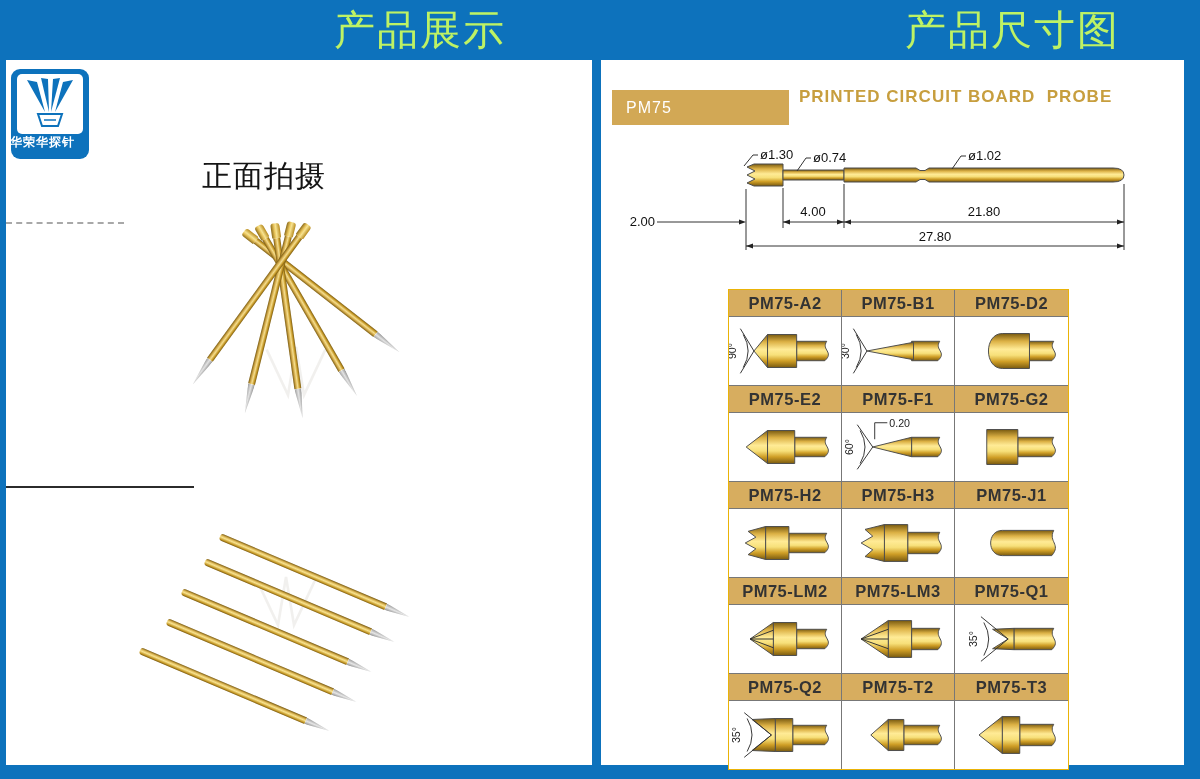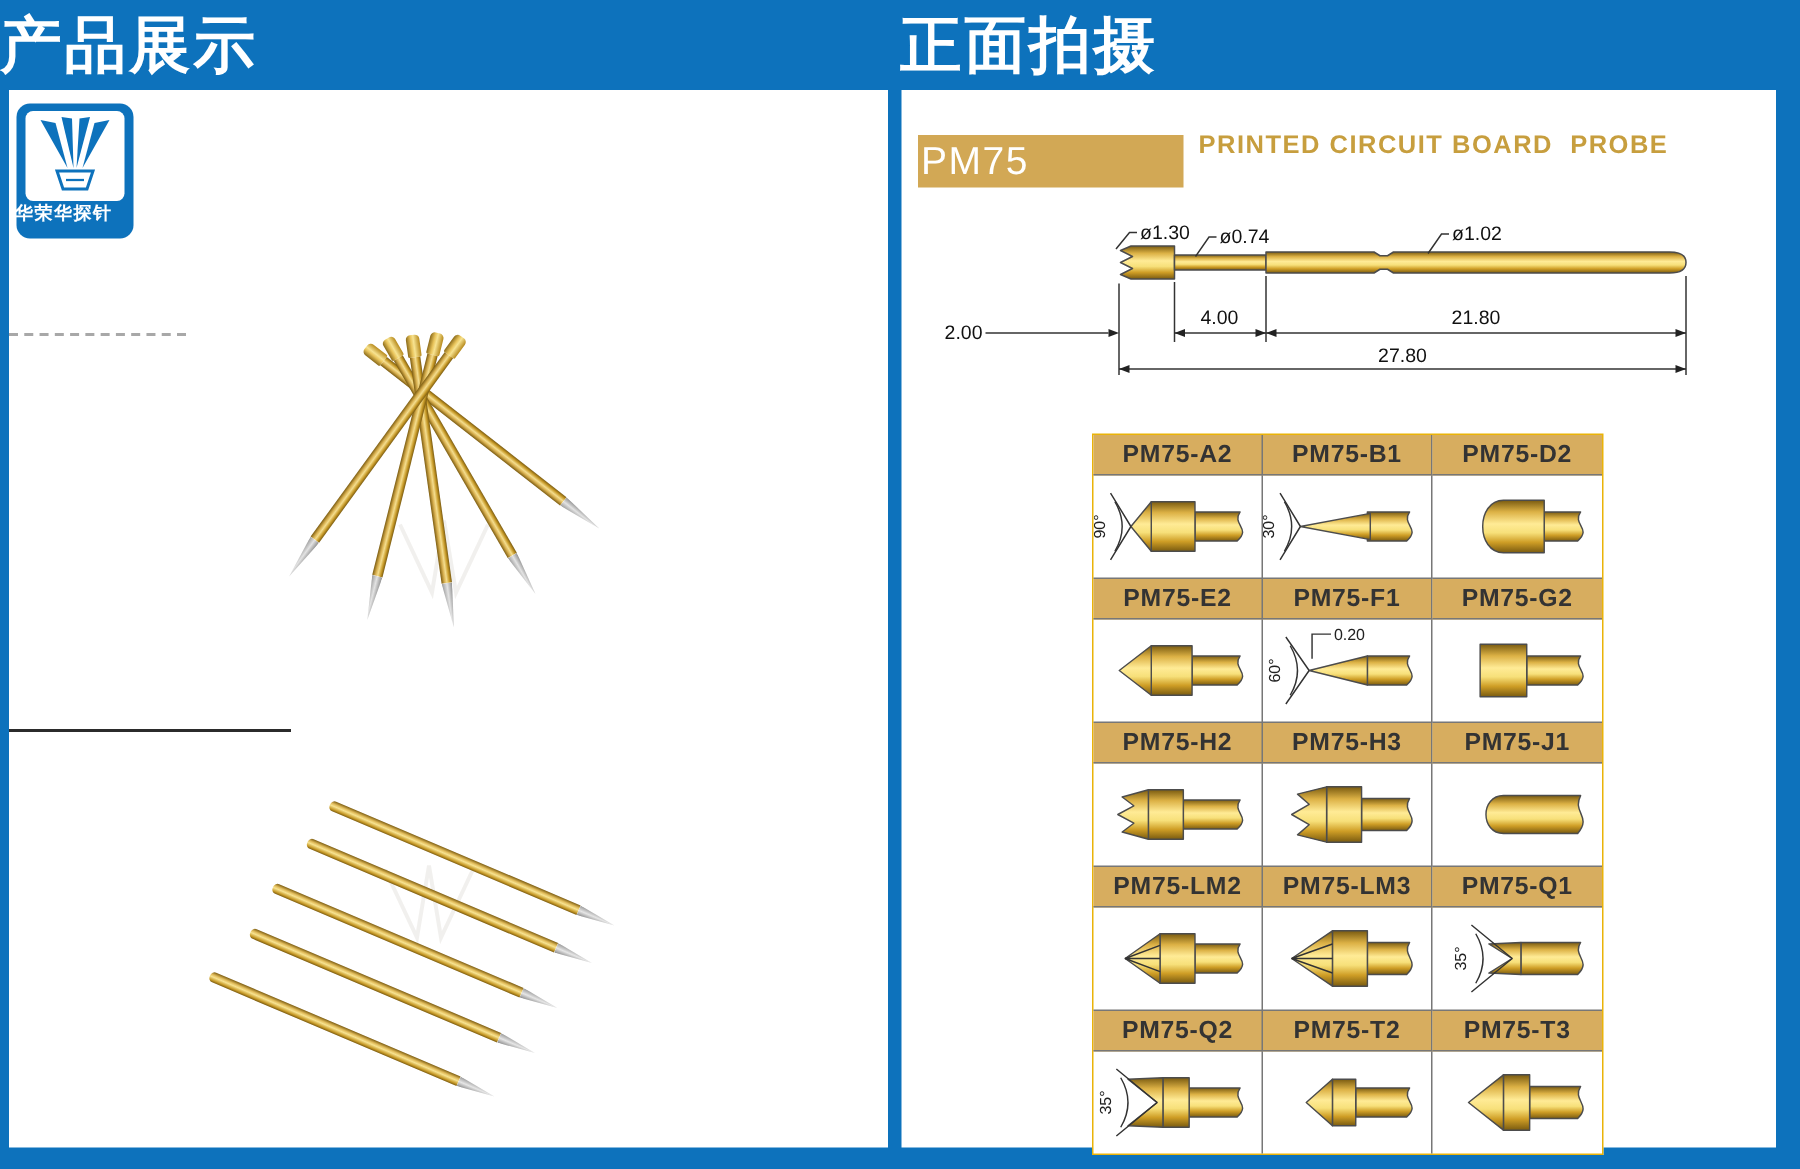--- a/index.html
+++ b/index.html
@@ -1,20 +1,20 @@
 <!DOCTYPE html>
 <html style="--blue: #0d72bc; --gold-badge: #d2a855; --gold-header: #d7ad5f; --gold-text: #c79e3e;"><head>
 <meta charset="utf-8">
 <style>
   html,body{margin:0;padding:0}
   body{width:1200px;height:779px;position:relative;overflow:hidden;
        background:var(--blue,#0d72bc);
        font-family:"Liberation Sans","DejaVu Sans",sans-serif}
-  .title{position:absolute;top:0;height:60px;line-height:60px;color:#ffffff;
-         font-weight:bold;font-size:41px;text-align:left;letter-spacing:2px}
+  .title{position:absolute;top:0;height:60px;line-height:60px;color:#bef264;
+         font-weight:normal;font-size:41px;text-align:right;letter-spacing:2px}
   #t-left{left:0;width:506px}
   #t-right{left:600px;width:520px}
   .panel{position:absolute;top:60px;height:705px;background:#fff}
   #panel-left{left:6px;width:586px}
   #panel-right{left:601px;width:583px}
 
   
   #logo{position:absolute;left:4px;top:8px;width:80px;height:92px}
   #logo .logo-text{position:absolute;left:0;top:66px;width:80px;text-align:left;
         color:#fff;font-size:12px;font-weight:bold;letter-spacing:1px}
@@ -41,22 +41,22 @@
 
   .probe-h{position:absolute;width:206px;height:7px;transform:rotate(23deg);transform-origin:0 50%}
   .ph-body{position:absolute;left:0;top:0;width:180px;height:7px;border-radius:3px 0 0 3px;
      background:linear-gradient(#7c5c10,#e2bd5c 30%,#f7e391 50%,#c79a28 80%,#7a5a0e)}
   .ph-tip{position:absolute;left:180px;top:0;width:26px;height:7px;
      background:linear-gradient(#979797,#e6e6e6 50%,#8a8a8a);
      clip-path:polygon(0 0,100% 50%,0 100%)}
 
   
   #badge{position:absolute;left:11px;top:30px;width:177px;height:35px;
-     background:var(--gold-badge,#d2a855);color:#fff;font-size:26px;line-height:35px;
-     padding-left:2px;box-sizing:border-box;letter-spacing:1px}
+     background:var(--gold-badge,#d2a855);color:#fff;font-size:16px;line-height:35px;
+     padding-left:14px;box-sizing:border-box;letter-spacing:1px}
   #subtitle{position:absolute;left:198px;top:19px;height:35px;line-height:36px;
      color:var(--gold-text,#c79e3e);font-weight:bold;font-size:17px;letter-spacing:1px;white-space:pre}
   #dim-figure{position:absolute;left:10px;top:84px}
 
   #tip-table{position:absolute;left:127px;top:229px;width:341px;display:grid;
      grid-template-columns:repeat(3,1fr);border:1px solid #eab308;background:#fff;box-sizing:border-box}
   .tt-cell{border-right:1px solid #777;border-bottom:1px solid #777;
      display:flex;align-items:center;justify-content:center;overflow:hidden}
   .tt-cell:nth-child(3n){border-right:none}
   .tt-cell:nth-last-child(-n+3){border-bottom:none}
@@ -67,40 +67,41 @@
   
   .g{fill:url(#gg);stroke:#4c4c4c;stroke-width:1;stroke-linejoin:round}
   .annl{fill:none;stroke:#333;stroke-width:1}
   .annt{font:11px "Liberation Sans",sans-serif;fill:#222}
   .dimt{font:13px "Liberation Sans",sans-serif;fill:#111}
 </style>
 </head>
 <body>
 
 <div class="title" id="t-left">产品展示</div>
-<div class="title" id="t-right">正面拍摄</div>
+<div class="title" id="t-right">产品尺寸图</div>
 
 <div class="panel" id="panel-left">
   <div id="logo">
     <svg width="80" height="92" viewBox="0 0 80 92">
       <rect x="1" y="1" width="78" height="90" rx="9" fill="#0d72bc"></rect>
       <rect x="7" y="6" width="66" height="60" rx="5" fill="#fff"></rect>
       <g fill="#0d72bc">
         <polygon points="17,12 27,14 35,44"></polygon>
         <polygon points="31,10 38,11 39,44"></polygon>
         <polygon points="43,11 50,10 41,44"></polygon>
         <polygon points="53,14 63,12 45,44"></polygon>
       </g>
       <path d="M28 46 L52 46 L48 58 L32 58 Z" fill="#fff" stroke="#0d72bc" stroke-width="2"></path>
       <line x1="34" y1="52" x2="46" y2="52" stroke="#0d72bc" stroke-width="1.5"></line>
     </svg>
     <div class="logo-text">华荣华探针</div>
   </div>
 
   <div id="dash"></div>
+  <div class="caption" id="cap-front">正面拍摄</div>
   <div class="photo" id="photo-front">
       <svg class="wm" style="left:250px;top:150px" width="80" height="70" viewBox="0 0 60 50">
         <path d="M8 6 L24 40 L30 4 L36 40 L52 6" fill="none" stroke="#e2dfda" stroke-width="2"></path>
       </svg>
       <div class="probe-v" style="left:262px;top:28px;transform:rotate(-52deg)">
         <div class="pv-head"></div>
         <div class="pv-body"></div>
         <div class="pv-tip"></div>
       </div>
       <div class="probe-v" style="left:266px;top:31px;transform:rotate(-30deg)">

